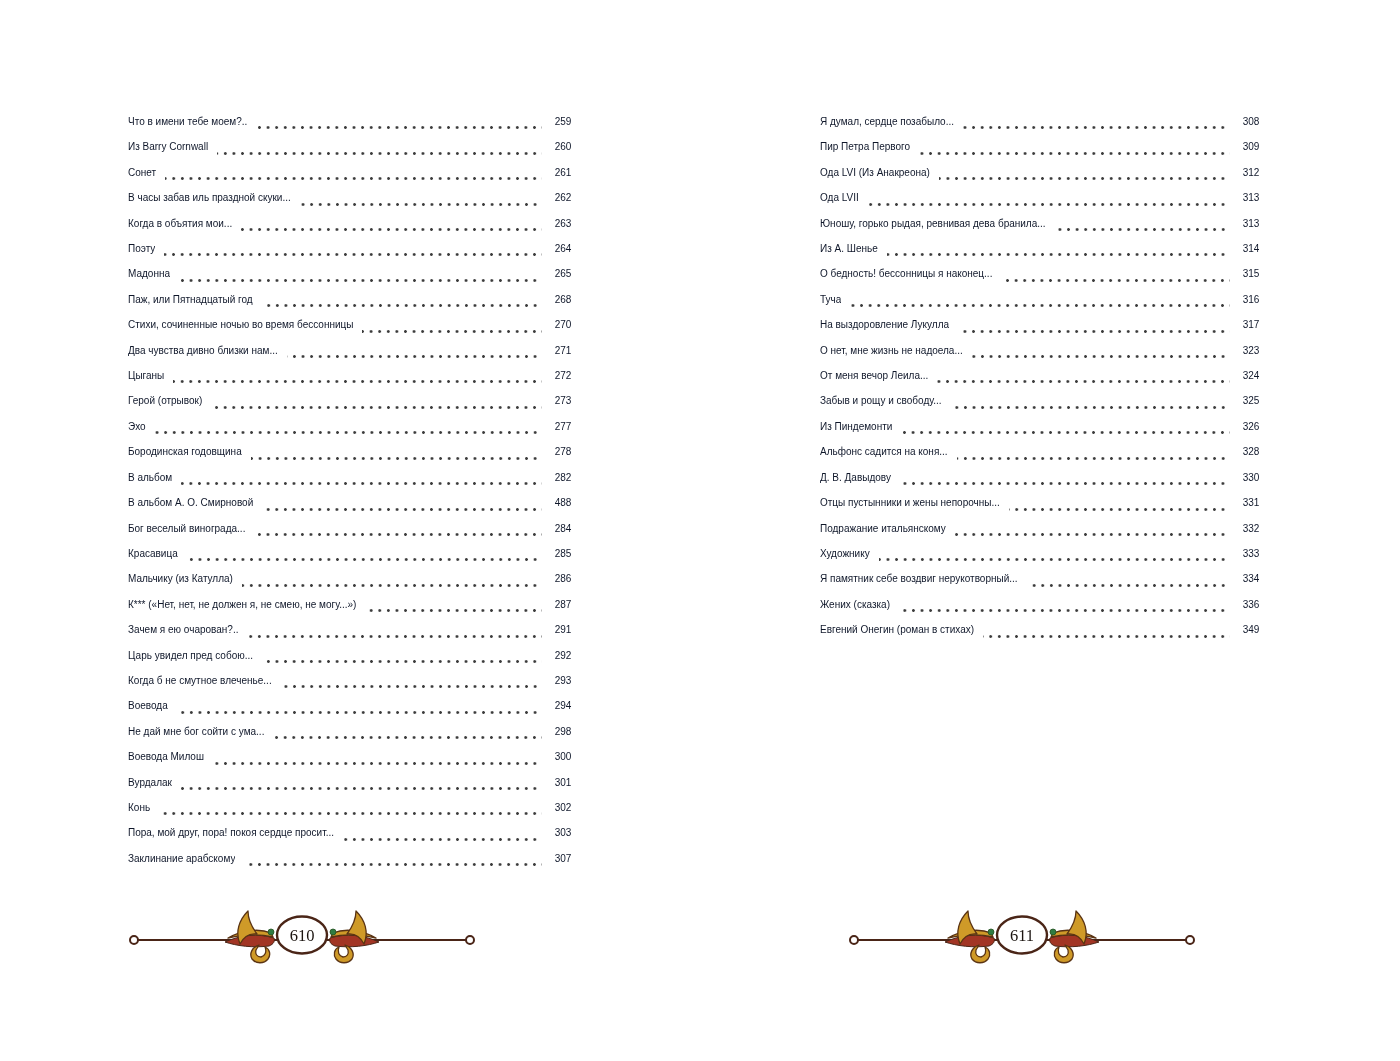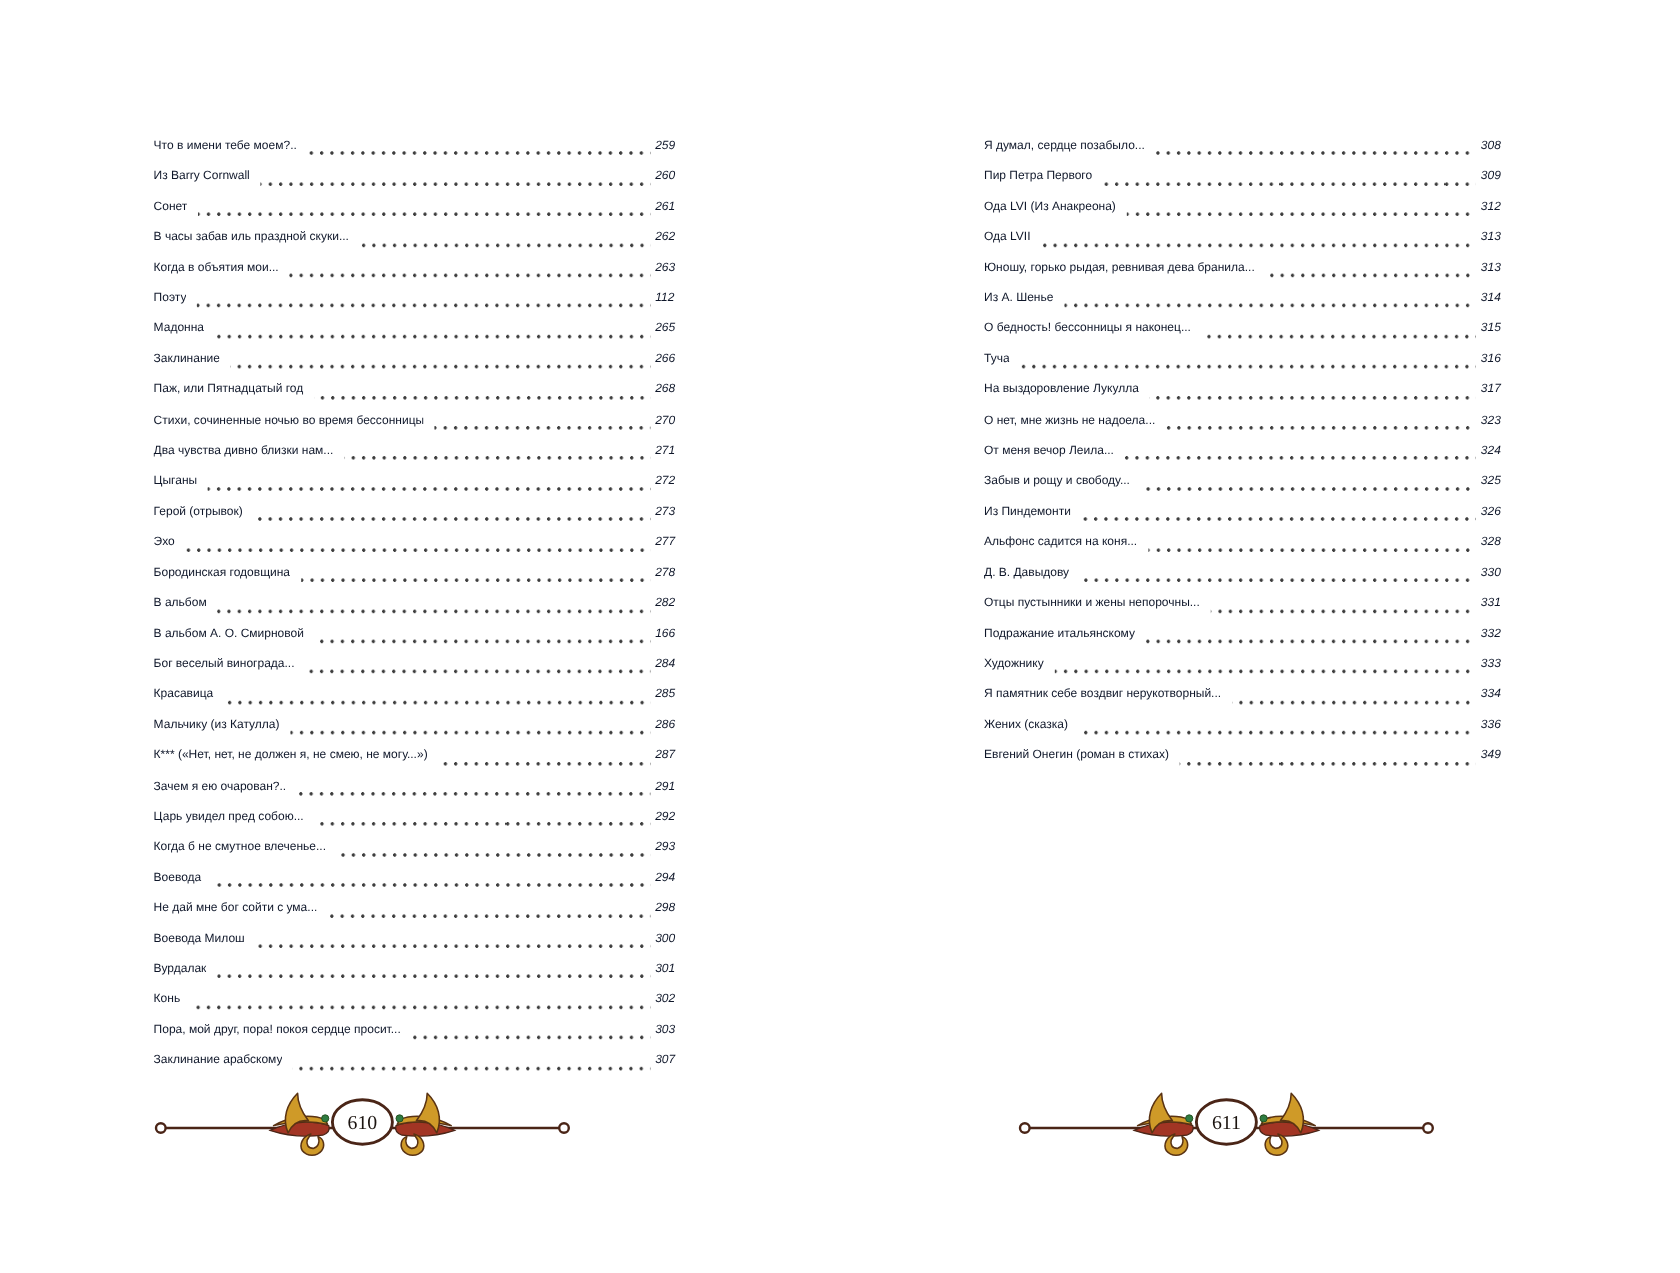--- a/index.html
+++ b/index.html
@@ -16,21 +16,21 @@
     height:25.42px;line-height:25.42px;
     font-size:10px;color:#0f172a;
   }
   .t{white-space:nowrap;flex:0 1 auto;overflow:hidden;}
   .leader{
     flex:1 1 18px;align-self:flex-end;height:3px;
     margin:0 4px 5px 9px;min-width:14px;
     background-image:radial-gradient(circle at 1.4px 1.5px,#3c3c3c 1.15px,rgba(0,0,0,0) 1.6px);
     background-size:8.6px 3px;background-repeat:repeat-x;background-position:right bottom;
   }
-  .num{flex:0 0 34px;text-align:left;white-space:nowrap;font-style:italic;}
+  .num{flex:0 0 34px;text-align:center;white-space:nowrap;}
   .footer{position:absolute;top:904px;display:flex;justify-content:flex-start;}
   .footer-a{left:128px;width:452px;}
   .footer-b{left:848px;width:448px;}
   .orn-line{stroke:#4a2517;stroke-width:2.2;}
   .orn-endcap{fill:#ffffff;stroke:#4a2517;stroke-width:2;}
   .orn-oval{fill:#ffffff;stroke:#4a2517;stroke-width:2.4;}
   .orn-red{fill:#a23524;stroke:#4a2517;stroke-width:1;}
   .orn-gold{fill:#cf9a28;stroke:#5a3313;stroke-width:1.3;stroke-linejoin:round;}
   .orn-green{fill:#2f7c42;stroke:#24501f;stroke-width:0.8;}
   .folio{
@@ -66,33 +66,28 @@
     <span class="num">262</span>
   </div>
         <div class="row">
     <span class="t">Когда в объятия мои...</span>
     <span class="leader"></span>
     <span class="num">263</span>
   </div>
         <div class="row">
     <span class="t">Поэту</span>
     <span class="leader"></span>
-    <span class="num">112</span>
+    <span class="num">264</span>
   </div>
         <div class="row">
     <span class="t">Мадонна</span>
     <span class="leader"></span>
     <span class="num">265</span>
   </div>
         <div class="row">
-    <span class="t">Заклинание</span>
-    <span class="leader"></span>
-    <span class="num">266</span>
-  </div>
-        <div class="row">
     <span class="t">Паж, или Пятнадцатый год</span>
     <span class="leader"></span>
     <span class="num">268</span>
   </div>
         <div class="row">
     <span class="t">Стихи, сочиненные ночью во время бессонницы</span>
     <span class="leader"></span>
     <span class="num">270</span>
   </div>
         <div class="row">
@@ -121,21 +116,21 @@
     <span class="num">278</span>
   </div>
         <div class="row">
     <span class="t">В альбом</span>
     <span class="leader"></span>
     <span class="num">282</span>
   </div>
         <div class="row">
     <span class="t">В альбом А. О. Смирновой</span>
     <span class="leader"></span>
-    <span class="num">166</span>
+    <span class="num">488</span>
   </div>
         <div class="row">
     <span class="t">Бог веселый винограда...</span>
     <span class="leader"></span>
     <span class="num">284</span>
   </div>
         <div class="row">
     <span class="t">Красавица</span>
     <span class="leader"></span>
     <span class="num">285</span>

